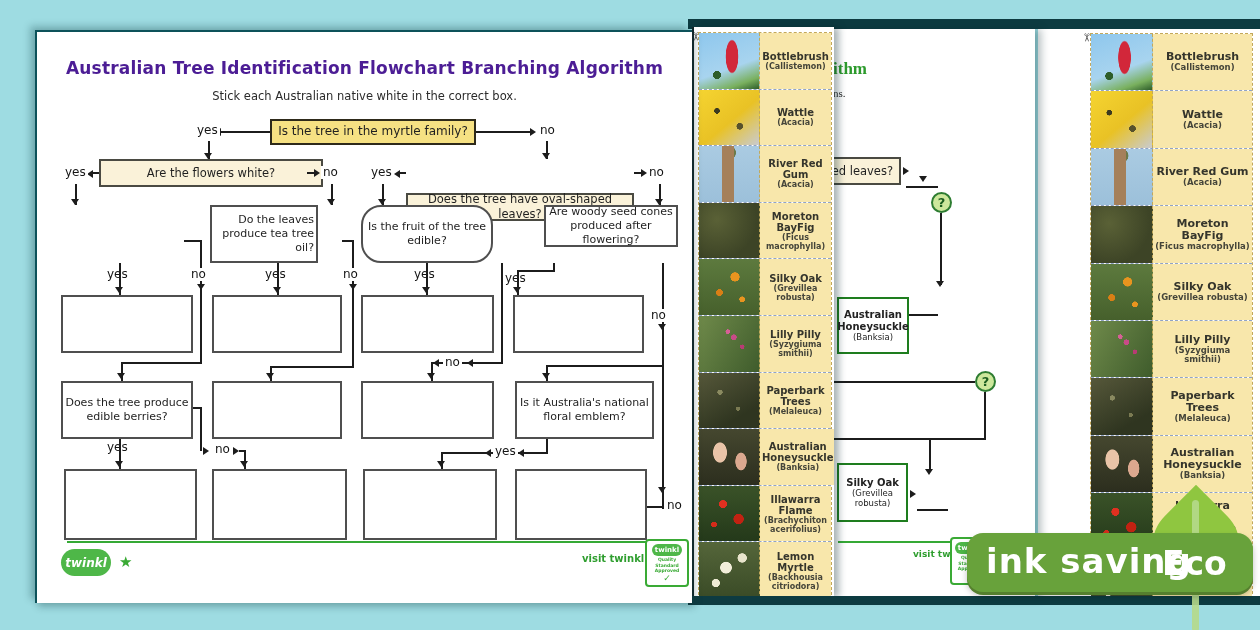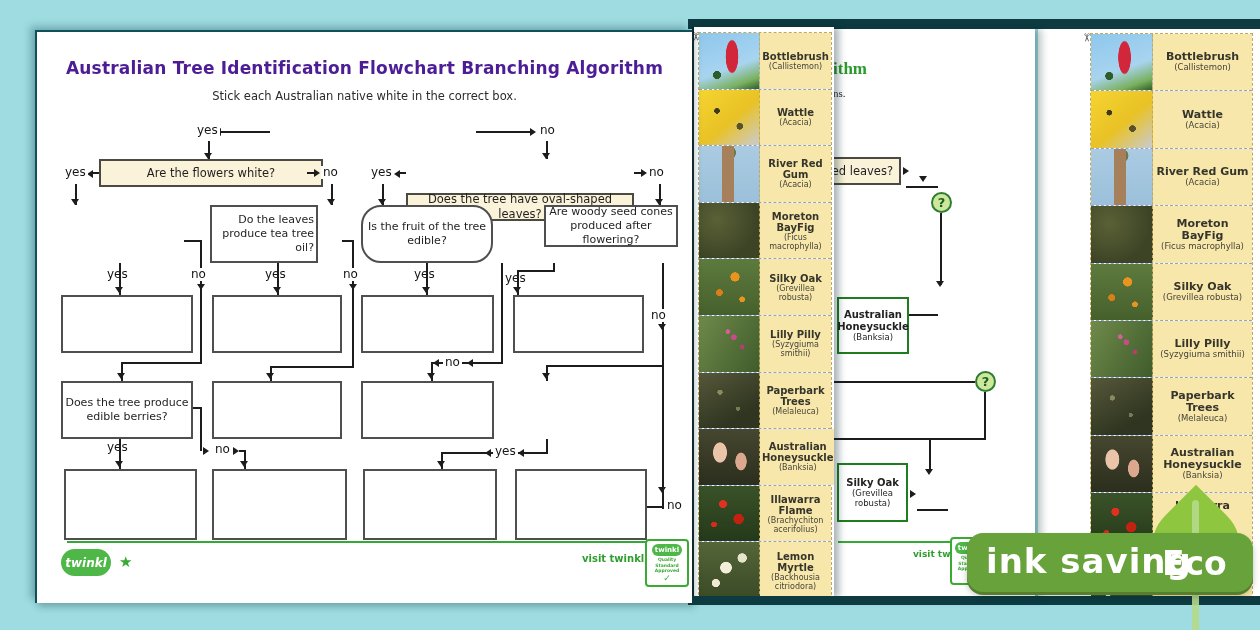--- a/index.html
+++ b/index.html
@@ -45,21 +45,21 @@
   .qbadge .qline{font-size:4.5px;color:#3aaa35;line-height:5.5px;font-weight:bold;}
   .qbadge .qcheck{font-size:9px;color:#3aaa35;line-height:9px;}
   
   .cut-table{position:absolute;border:1px dashed #c2a85a;box-sizing:border-box;background:#fff;}
   .trow{display:flex;box-sizing:border-box;border-bottom:1px dashed #90a3c6;}
   .trow:last-child{border-bottom:none;}
   .tphoto{flex:0 0 auto;border-right:1px dashed #c2a85a;box-sizing:border-box;}
   .tlabel{flex:1 1 auto;background:#f8e7ab;display:flex;flex-direction:column;
           align-items:center;justify-content:center;text-align:center;padding:1px 2px;box-sizing:border-box;}
   .tname{font-weight:bold;color:#35352c;}
-  .tlatin{color:#45453a;}
+  .tlatin{color:#45453a;font-weight:bold;}
   .tbl-s .trow{height:56.6px;} .tbl-s .tphoto{width:61px;}
   .tbl-s .tname{font-size:10px;line-height:11px;} .tbl-s .tlatin{font-size:8px;line-height:9px;}
   .tbl-l .trow{height:57.4px;} .tbl-l .tphoto{width:62px;}
   .tbl-l .tname{font-size:11px;line-height:12px;} .tbl-l .tlatin{font-size:8.5px;line-height:9.5px;}
   .scissors{position:absolute;font-size:11px;color:#444;transform:rotate(90deg);}
   
   .ph-bottlebrush{background:radial-gradient(ellipse 10px 26px at 55% 42%,#d2273a 0 60%,transparent 66%),
      radial-gradient(circle 7px at 30% 75%,#2e5d2a 0 55%,transparent 60%),
      linear-gradient(160deg,#8ec7ed 0%,#a8d4ef 60%,#79b05e 85%,#2e5d2a 100%);}
   .ph-wattle{background:radial-gradient(circle 6px at 30% 38%,#3c3a1f 0 45%,transparent 50%),
@@ -326,20 +326,21 @@
   </div>
 </div>
 </div>
 
 <div class="band" style="left:688px;top:596px;width:572px;height:9px;z-index:35;"></div>
 
 <div id="page1" class="page">
   <div class="ftitle">Australian Tree Identification Flowchart Branching Algorithm</div>
   <div class="fsub">Stick each Australian native white in the correct box.</div>
 
+  <div class="fbox y1" style="left:233px;top:87px;width:206px;height:26px;">Is the tree in the myrtle family?</div>
   <div class="hl" style="left:184px;top:99px;width:49px;"></div>
     <span class="ar l" style="left:178px;top:96px;"></span>
   <div class="lab" style="left:158px;top:92px;">yes</div>
   <div class="vl" style="left:171px;top:109px;height:18px;"></div>
     <span class="ar d" style="left:167px;top:121px;"></span>
   <div class="hl" style="left:439px;top:99px;width:54px;"></div>
     <span class="ar r" style="left:493px;top:96px;"></span>
   <div class="lab" style="left:501px;top:92px;">no</div>
   <div class="vl" style="left:509px;top:109px;height:18px;"></div>
     <span class="ar d" style="left:505px;top:121px;"></span>
@@ -422,20 +423,21 @@
   <div class="lab" style="left:628px;top:467px;">no</div>
 
   <div class="fbox" style="left:24px;top:263px;width:132px;height:58px;"></div>
   <div class="fbox" style="left:175px;top:263px;width:130px;height:58px;"></div>
   <div class="fbox" style="left:324px;top:263px;width:133px;height:58px;"></div>
   <div class="fbox" style="left:476px;top:263px;width:131px;height:58px;"></div>
 
   <div class="fbox" style="left:24px;top:349px;width:132px;height:58px;text-align:center;">Does the tree produce edible berries?</div>
   <div class="fbox" style="left:175px;top:349px;width:130px;height:58px;"></div>
   <div class="fbox" style="left:324px;top:349px;width:133px;height:58px;"></div>
+  <div class="fbox" style="left:478px;top:349px;width:139px;height:58px;">Is it Australia's national floral emblem?</div>
 
   <div class="lab" style="left:68px;top:409px;">yes</div>
   <div class="vl" style="left:82px;top:407px;height:30px;"></div>
     <span class="ar d" style="left:78px;top:429px;"></span>
   <div class="hl" style="left:156px;top:375px;width:8px;"></div>
   <div class="vl" style="left:163px;top:375px;height:44px;"></div>
   <span class="ar r" style="left:166px;top:415px;"></span>
   <div class="lab" style="left:176px;top:411px;">no</div>
   <span class="ar r" style="left:196px;top:415px;"></span>
   <div class="hl" style="left:202px;top:418px;width:7px;"></div>

